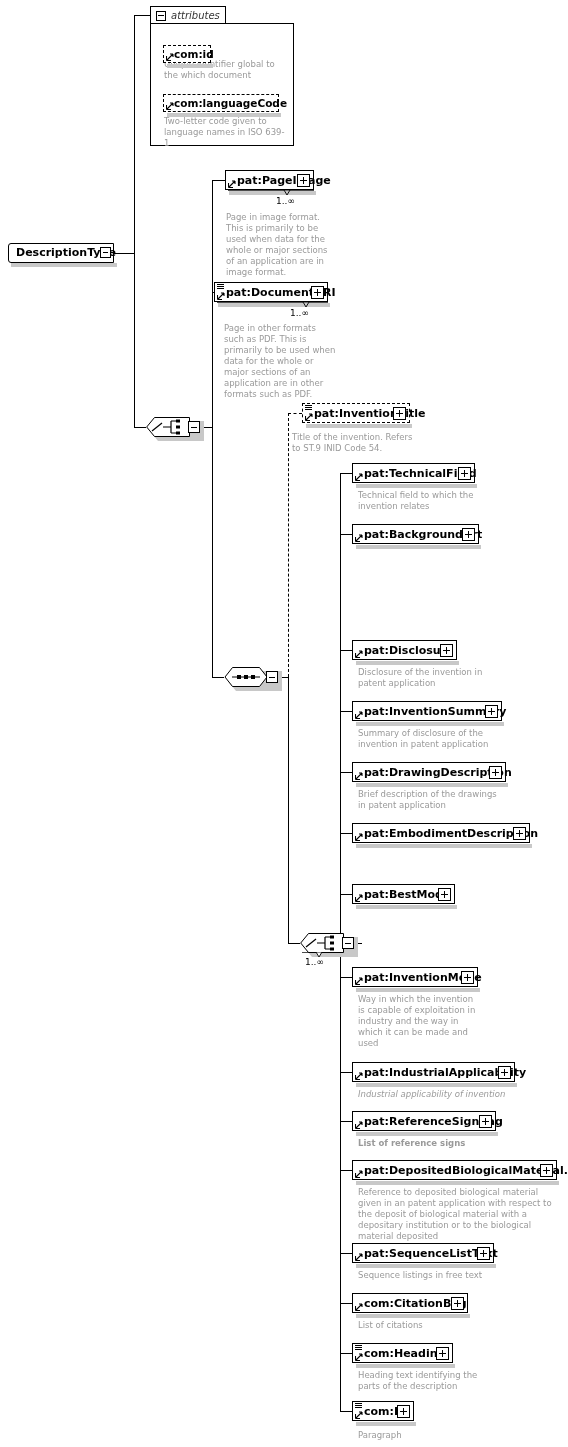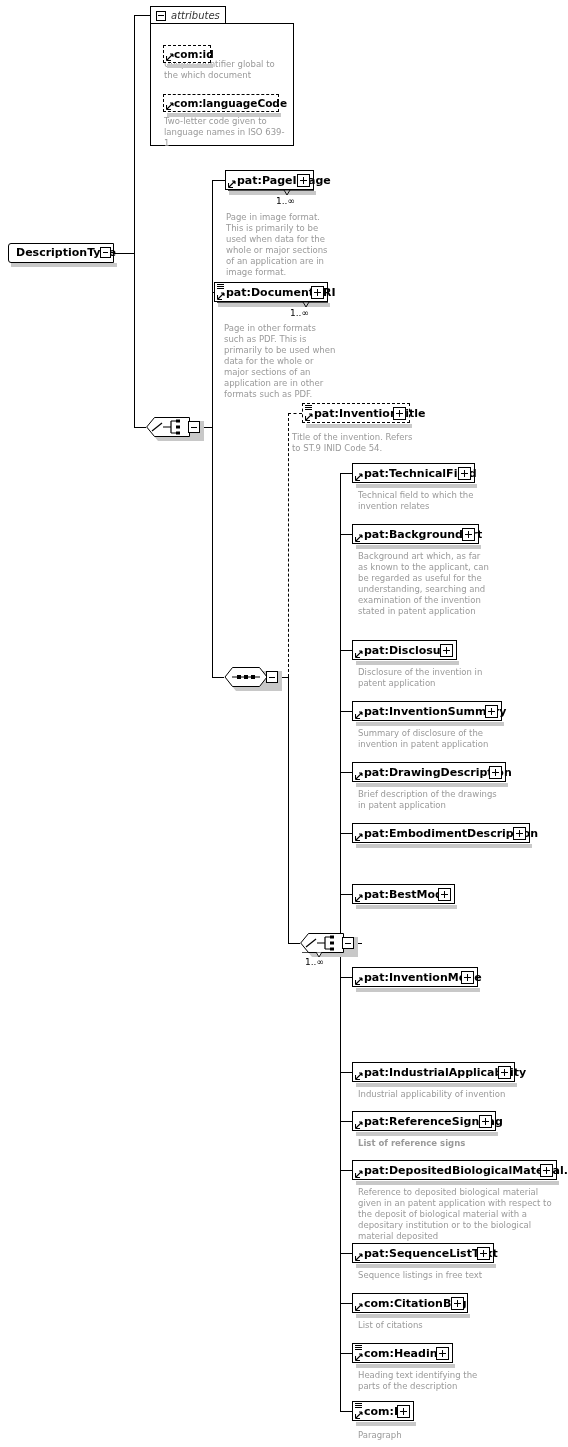--- a/index.html
+++ b/index.html
@@ -270,21 +270,20 @@
   <div class="doc" style="left:358px;top:490px;width:130px;">Technical field to which the invention relates</div>
 
   <div class="node" style="left:352px;top:524px;width:127px;">
     <div class="shadow"></div>
     <svg class="refarrow" viewBox="0 0 8 8">
       <path d="M0.5 7.5 L0.5 3 M0.5 7.5 L5 7.5 M1 7 L7 1 M7 1 L4 1 M7 1 L7 4" stroke="#000" stroke-width="1.1" fill="none"></path>
     </svg>
     <div class="label">pat:BackgroundArt</div>
     <div class="plus" style="right:3px;"></div>
   </div>
-  <div class="doc" style="left:358px;top:551px;width:132px;">Background art which, as far as known to the applicant, can be regarded as useful for the understanding, searching and examination of the invention stated in patent application</div>
 
   <div class="node" style="left:352px;top:640px;width:105px;">
     <div class="shadow"></div>
     <svg class="refarrow" viewBox="0 0 8 8">
       <path d="M0.5 7.5 L0.5 3 M0.5 7.5 L5 7.5 M1 7 L7 1 M7 1 L4 1 M7 1 L7 4" stroke="#000" stroke-width="1.1" fill="none"></path>
     </svg>
     <div class="label">pat:Disclosure</div>
     <div class="plus" style="right:3px;"></div>
   </div>
   <div class="doc" style="left:358px;top:667px;width:140px;">Disclosure of the invention in patent application</div>
@@ -328,30 +327,31 @@
   </div>
 
   <div class="node" style="left:352px;top:967px;width:126px;">
     <div class="shadow"></div>
     <svg class="refarrow" viewBox="0 0 8 8">
       <path d="M0.5 7.5 L0.5 3 M0.5 7.5 L5 7.5 M1 7 L7 1 M7 1 L4 1 M7 1 L7 4" stroke="#000" stroke-width="1.1" fill="none"></path>
     </svg>
     <div class="label">pat:InventionMode</div>
     <div class="plus" style="right:3px;"></div>
   </div>
+  <div class="doc" style="left:358px;top:994px;width:122px;">Way in which the invention is capable of exploitation in industry and the way in which it can be  made and used</div>
 
   <div class="node" style="left:352px;top:1062px;width:163px;">
     <div class="shadow"></div>
     <svg class="refarrow" viewBox="0 0 8 8">
       <path d="M0.5 7.5 L0.5 3 M0.5 7.5 L5 7.5 M1 7 L7 1 M7 1 L4 1 M7 1 L7 4" stroke="#000" stroke-width="1.1" fill="none"></path>
     </svg>
     <div class="label">pat:IndustrialApplicability</div>
     <div class="plus" style="right:3px;"></div>
   </div>
-  <div class="doc" style="left:358px;top:1089px;width:160px;">Industrial applicability of invention</div>
+  <div class="doc" style="left:358px;top:1089px;width:160px;font-style:italic;">Industrial applicability of invention</div>
 
   <div class="node" style="left:352px;top:1111px;width:144px;">
     <div class="shadow"></div>
     <svg class="refarrow" viewBox="0 0 8 8">
       <path d="M0.5 7.5 L0.5 3 M0.5 7.5 L5 7.5 M1 7 L7 1 M7 1 L4 1 M7 1 L7 4" stroke="#000" stroke-width="1.1" fill="none"></path>
     </svg>
     <div class="label">pat:ReferenceSignBag</div>
     <div class="plus" style="right:3px;"></div>
   </div>
   <div class="doc" style="left:358px;top:1138px;width:150px;font-weight:bold;">List of reference signs</div>

